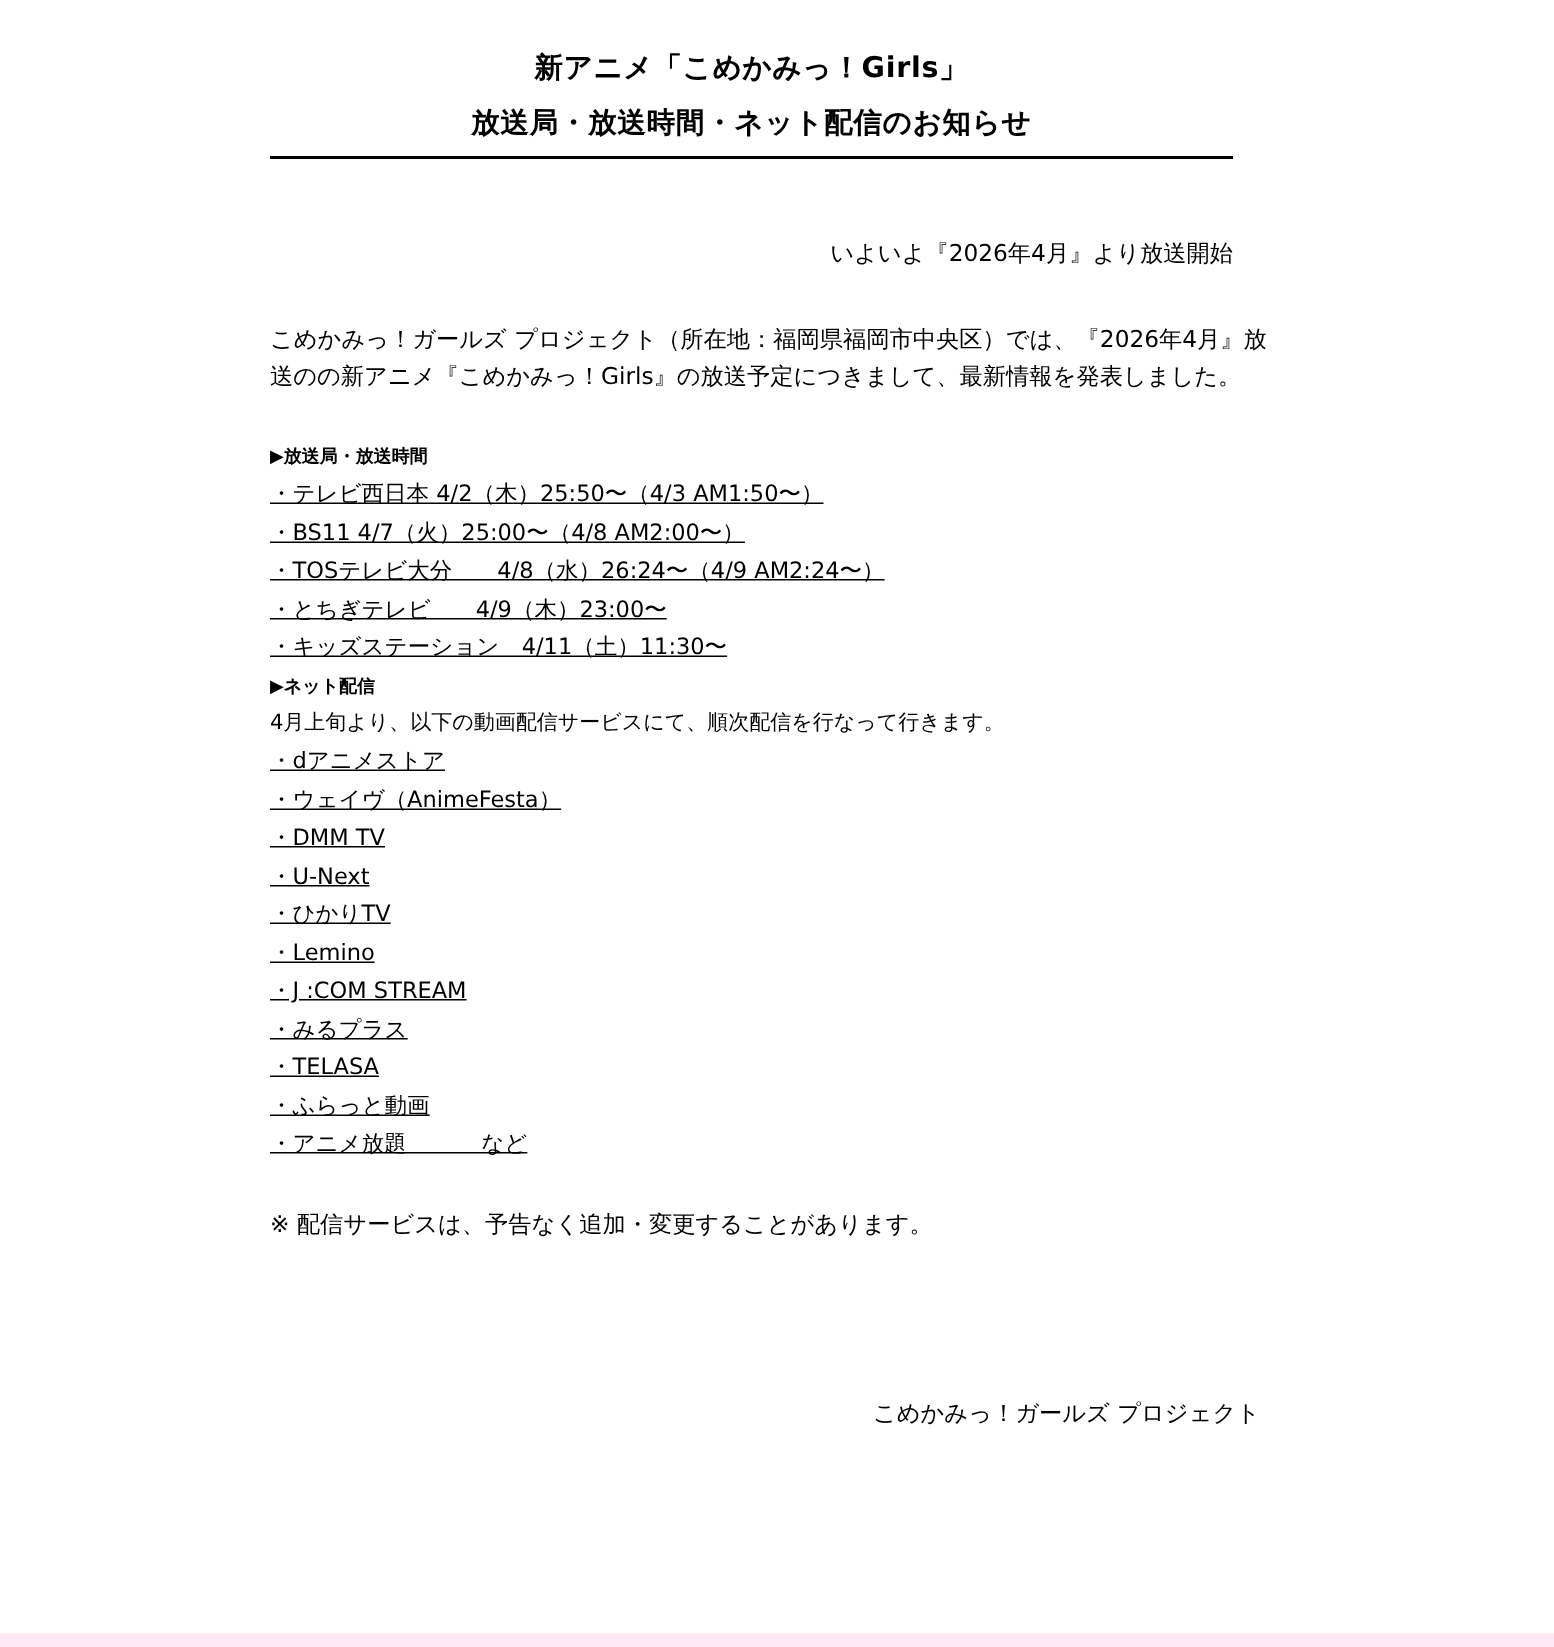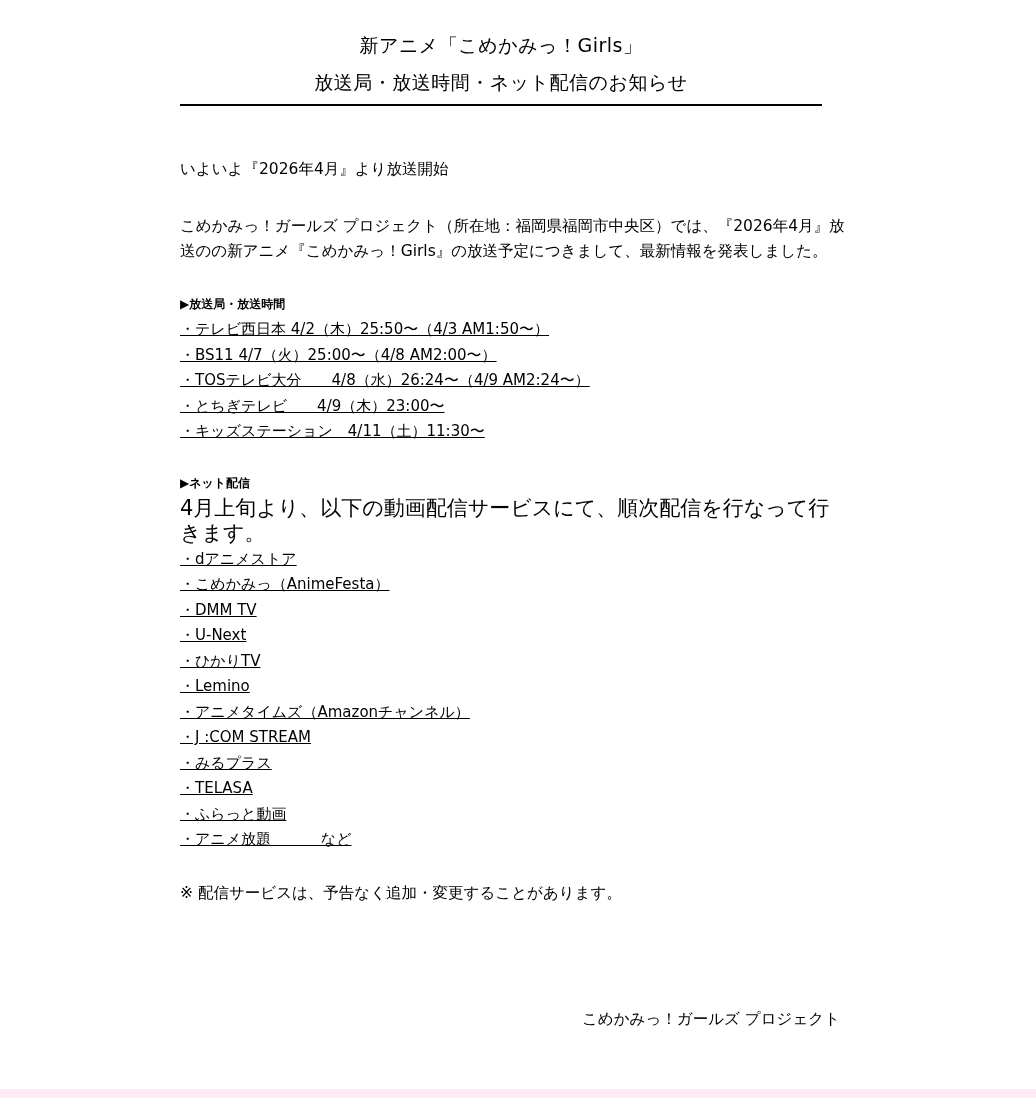--- a/index.html
+++ b/index.html
@@ -20,59 +20,59 @@
     left: 180px;
     top: 0;
     width: 666px;
   }
   .title-block {
     width: 642px;
     padding-top: 27px;
   }
   .title-line {
     font-size: 19px;
-    font-weight: 400;
+    font-weight: 700;
     text-align: center;
     line-height: 37px;
     letter-spacing: 0.5px;
     white-space: pre-wrap;
   }
   .rule {
     height: 2px;
     background: #000000;
   }
   .rule-top {
     width: 642px;
     margin-top: 3px;
   }
   .lead {
     margin-top: 52px;
     width: 642px;
-    text-align: left;
+    text-align: right;
     font-size: 15.5px;
     line-height: 22px;
     white-space: pre-wrap;
   }
   .body-para {
     margin: 34px 0 4px 0;
     font-size: 15.5px;
     line-height: 25px;
     width: 666px;
     white-space: pre-wrap;
   }
   .sec-broadcast { margin-top: 28px; }
-  .sec-streaming { margin-top: 26px; }
+  .sec-streaming { }
   .sec-heading {
     font-weight: 700;
     font-size: 12px;
     line-height: 25px;
     white-space: pre-wrap;
   }
   .net-intro {
-    font-size: 21px;
+    font-size: 14px;
     line-height: 25.5px;
     white-space: pre-wrap;
   }
   .list-item {
     font-size: 15px;
     line-height: 25.5px;
     white-space: pre-wrap;
     text-decoration: underline;
   }
   .note {
@@ -123,26 +123,25 @@
         <div class="list-item">・キッズステーション　4/11（土）11:30〜</div>
       </div>
   </section>
 
   <section class="sec-streaming">
     <div class="sec-heading">▶ネット配信</div>
     <div class="net-intro">4月上旬より、以下の動画配信サービスにて、順次配信を行なって行きます。</div>
     <div>
 
     <div class="list-item">・dアニメストア</div>
-        <div class="list-item">・こめかみっ（AnimeFesta）</div>
+        <div class="list-item">・ウェイヴ（AnimeFesta）</div>
         <div class="list-item">・DMM TV</div>
         <div class="list-item">・U-Next</div>
         <div class="list-item">・ひかりTV</div>
         <div class="list-item">・Lemino</div>
-        <div class="list-item">・アニメタイムズ（Amazonチャンネル）</div>
         <div class="list-item">・J :COM STREAM</div>
         <div class="list-item">・みるプラス</div>
         <div class="list-item">・TELASA</div>
         <div class="list-item">・ふらっと動画</div>
         <div class="list-item">・アニメ放題　　　 など</div>
       </div>
   </section>
 
   <div class="note">※ 配信サービスは、予告なく追加・変更することがあります。</div>
 

